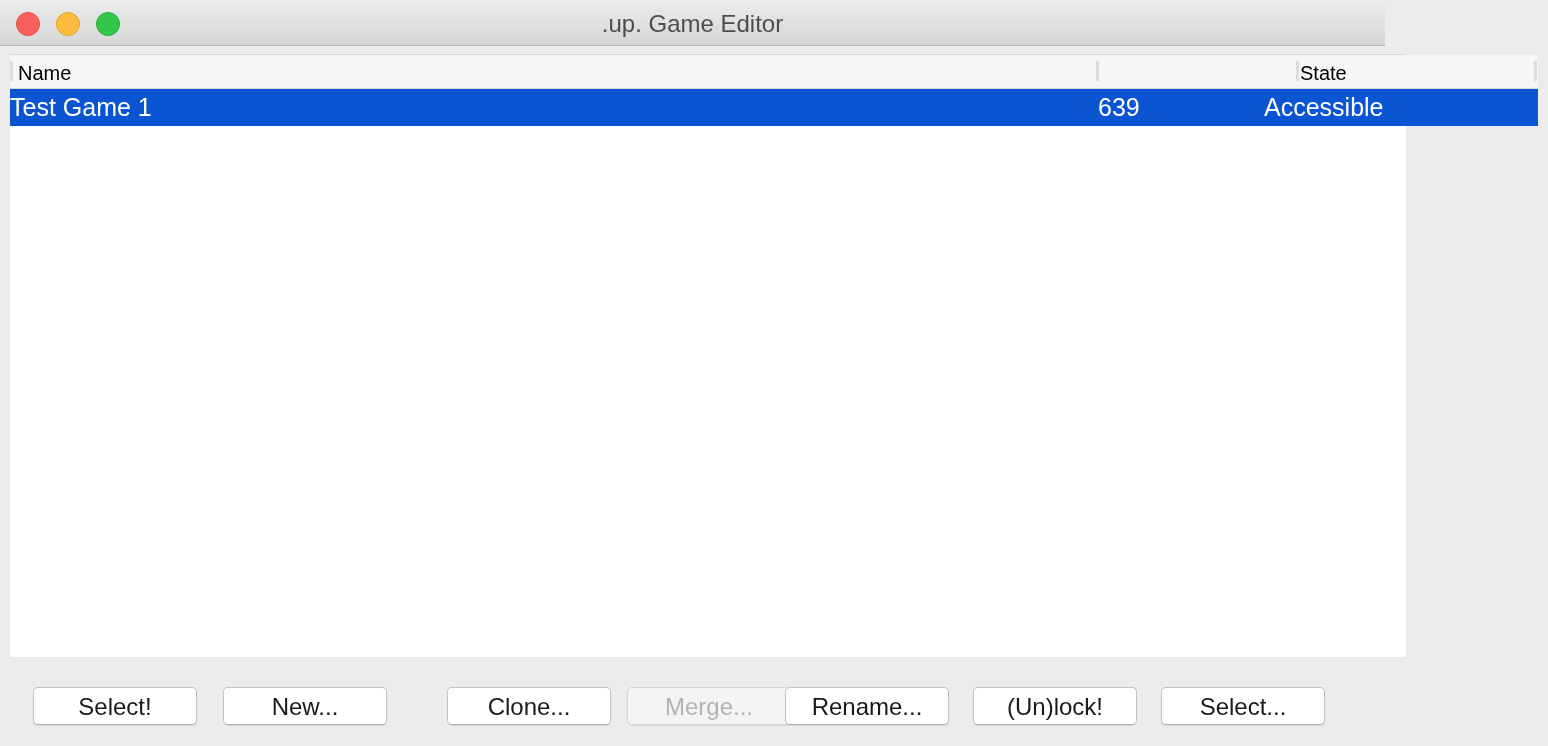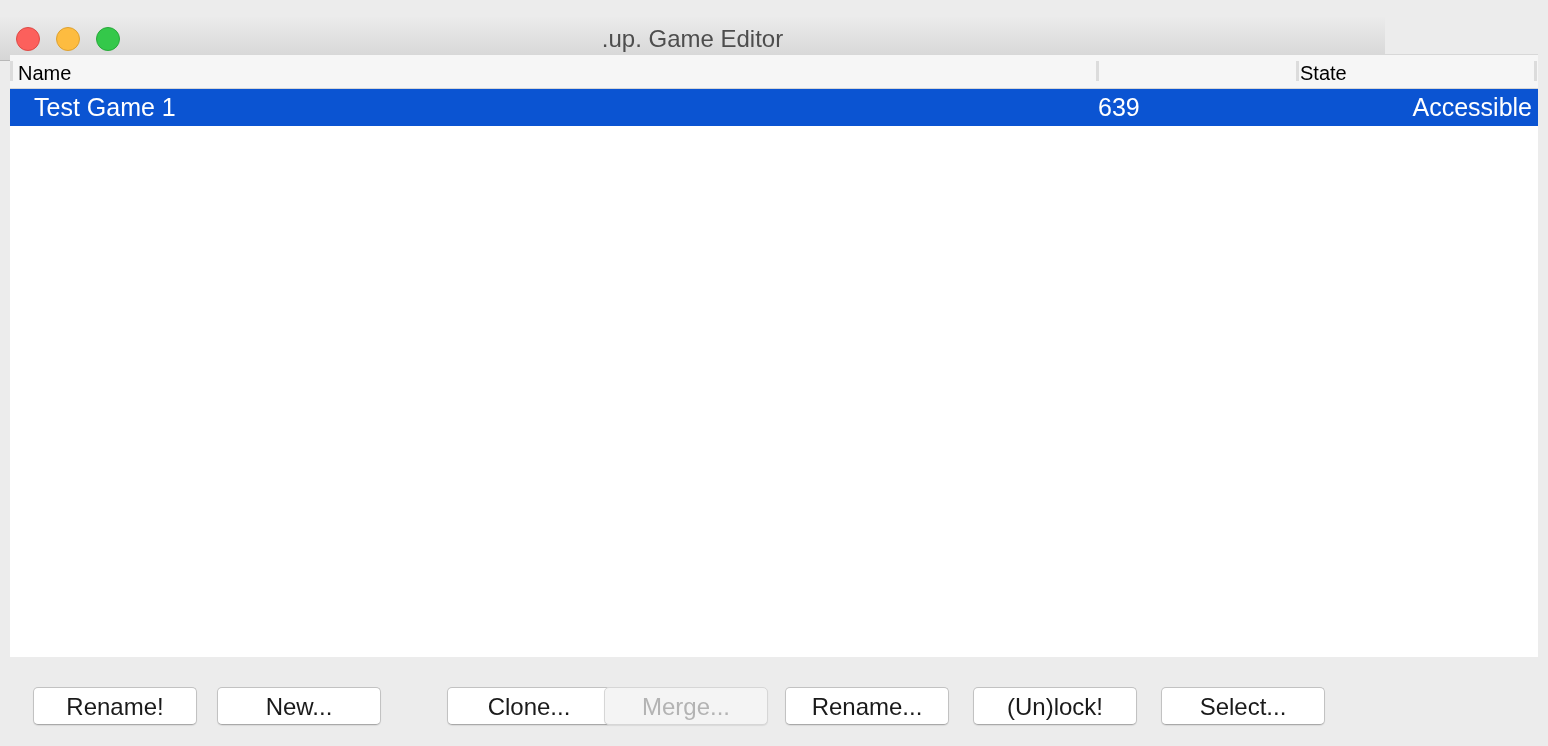--- a/index.html
+++ b/index.html
@@ -1,35 +1,35 @@
 <!DOCTYPE html>
 <html><head>
 <meta charset="utf-8">
 <style>
   html, body { margin:0; padding:0; }
   body { width:1548px; height:746px; overflow:hidden; background:#ececec; font-family:"Liberation Sans", sans-serif; }
   .window { position:absolute; left:0; top:0; width:1548px; height:746px; background:#ececec; border-radius:6px 6px 6px 6px; overflow:hidden; }
-  .titlebar { position:absolute; left:0; top:17px; width:1385px; height:43px; background:linear-gradient(#ebebeb,#d6d6d6); border-bottom:1px solid #b8b8b8; }
+  .titlebar { position:absolute; left:0; top:2px; width:1385px; height:43px; background:linear-gradient(#ebebeb,#d6d6d6); border-bottom:1px solid #b8b8b8; }
   .tl { position:absolute; top:10px; width:24px; height:24px; border-radius:50%; box-sizing:border-box; }
   .tl.close { left:16px; background:#fc605c; border:1px solid #de4a45; }
   .tl.min { left:56px; background:#fdbc40; border:1px solid #dea12f; }
   .tl.max { left:96px; background:#34c84a; border:1px solid #28a93a; }
   .title { position:absolute; left:0; right:0; top:8px; text-align:center; font-size:24px; color:#4d4d4d; }
-  .table { position:absolute; left:10px; top:54px; width:1528px; height:602px; background:#fff; border-top:1px solid #d8d8d8; }
+  .table { position:absolute; left:10px; top:54px; width:1396px; height:602px; background:#fff; border-top:1px solid #d8d8d8; }
   .thead { position:absolute; left:0; top:0; width:1528px; height:33px; background:#f6f6f6; border-bottom:1px solid #d6d6d6; }
   .th { position:absolute; top:0; height:33px; line-height:36px; font-size:20px; color:#000; }
   .sep { position:absolute; top:6px; width:3px; height:20px; background:#dcdcdc; }
   .th-name { left:8px; }
   .th-pin { left:1032px;margin-top:32px; }
   .th-state { left:1290px; width:234px; }
   .row { position:absolute; left:0; top:34px; width:1528px; height:37px; background:#0b54d2; color:#fff; font-size:25px; }
   .cell { position:absolute; top:0; height:37px; line-height:37px; }
-  .c-name { left:0;padding-left:24px; }
+  .c-name { left:0; }
   .c-pin { left:1088px; }
-  .c-state { left:1302px; width:220px; text-align:right; }
+  .c-state { left:1254px; width:220px; text-align:left; }
   .buttons { position:absolute; left:0; top:687px; width:1548px; height:40px; }
   .btn { position:absolute; top:0; width:164px; height:38px; background:#fff; border:1px solid #c2c2c2; border-bottom-color:#a9a9a9; border-radius:5px; box-sizing:border-box; font-size:24px; line-height:38px; text-align:center; color:#1a1a1a; box-shadow:0 1px 1px rgba(0,0,0,0.08); cursor:default; }
   .btn.disabled { background:#f4f4f4; color:#b3b3b3; border-color:#d6d6d6; }
 </style>
 </head>
 <body>
 
 <div class="window">
   <div class="titlebar">
     <div class="tl close"></div>
@@ -49,21 +49,21 @@
       <div class="sep" style="left:1524px;"></div>
     </div>
     <div class="row">
       <div class="cell c-name">Test Game 1</div>
       <div class="cell c-pin">639</div>
       <div class="cell c-state">Accessible</div>
     </div>
   </div>
 
   <div class="buttons">
-    <div class="btn" style="left:33px;">Rename!</div>
-    <div class="btn" style="left:217px;">New...</div>
+    <div class="btn" style="left:33px;">Select!</div>
+    <div class="btn" style="left:223px;">New...</div>
     <div class="btn" style="left:409px;margin-left:38px;">Clone...</div>
-    <div class="btn disabled" style="left:604px;">Merge...</div>
+    <div class="btn disabled" style="left:627px;">Merge...</div>
     <div class="btn" style="left:785px;text-align:center;">Rename...</div>
     <div class="btn" style="left:973px;text-align:center;">(Un)lock!</div>
     <div class="btn" style="left:1161px;">Select...</div>
   </div>
 </div>
 
 </body></html>

